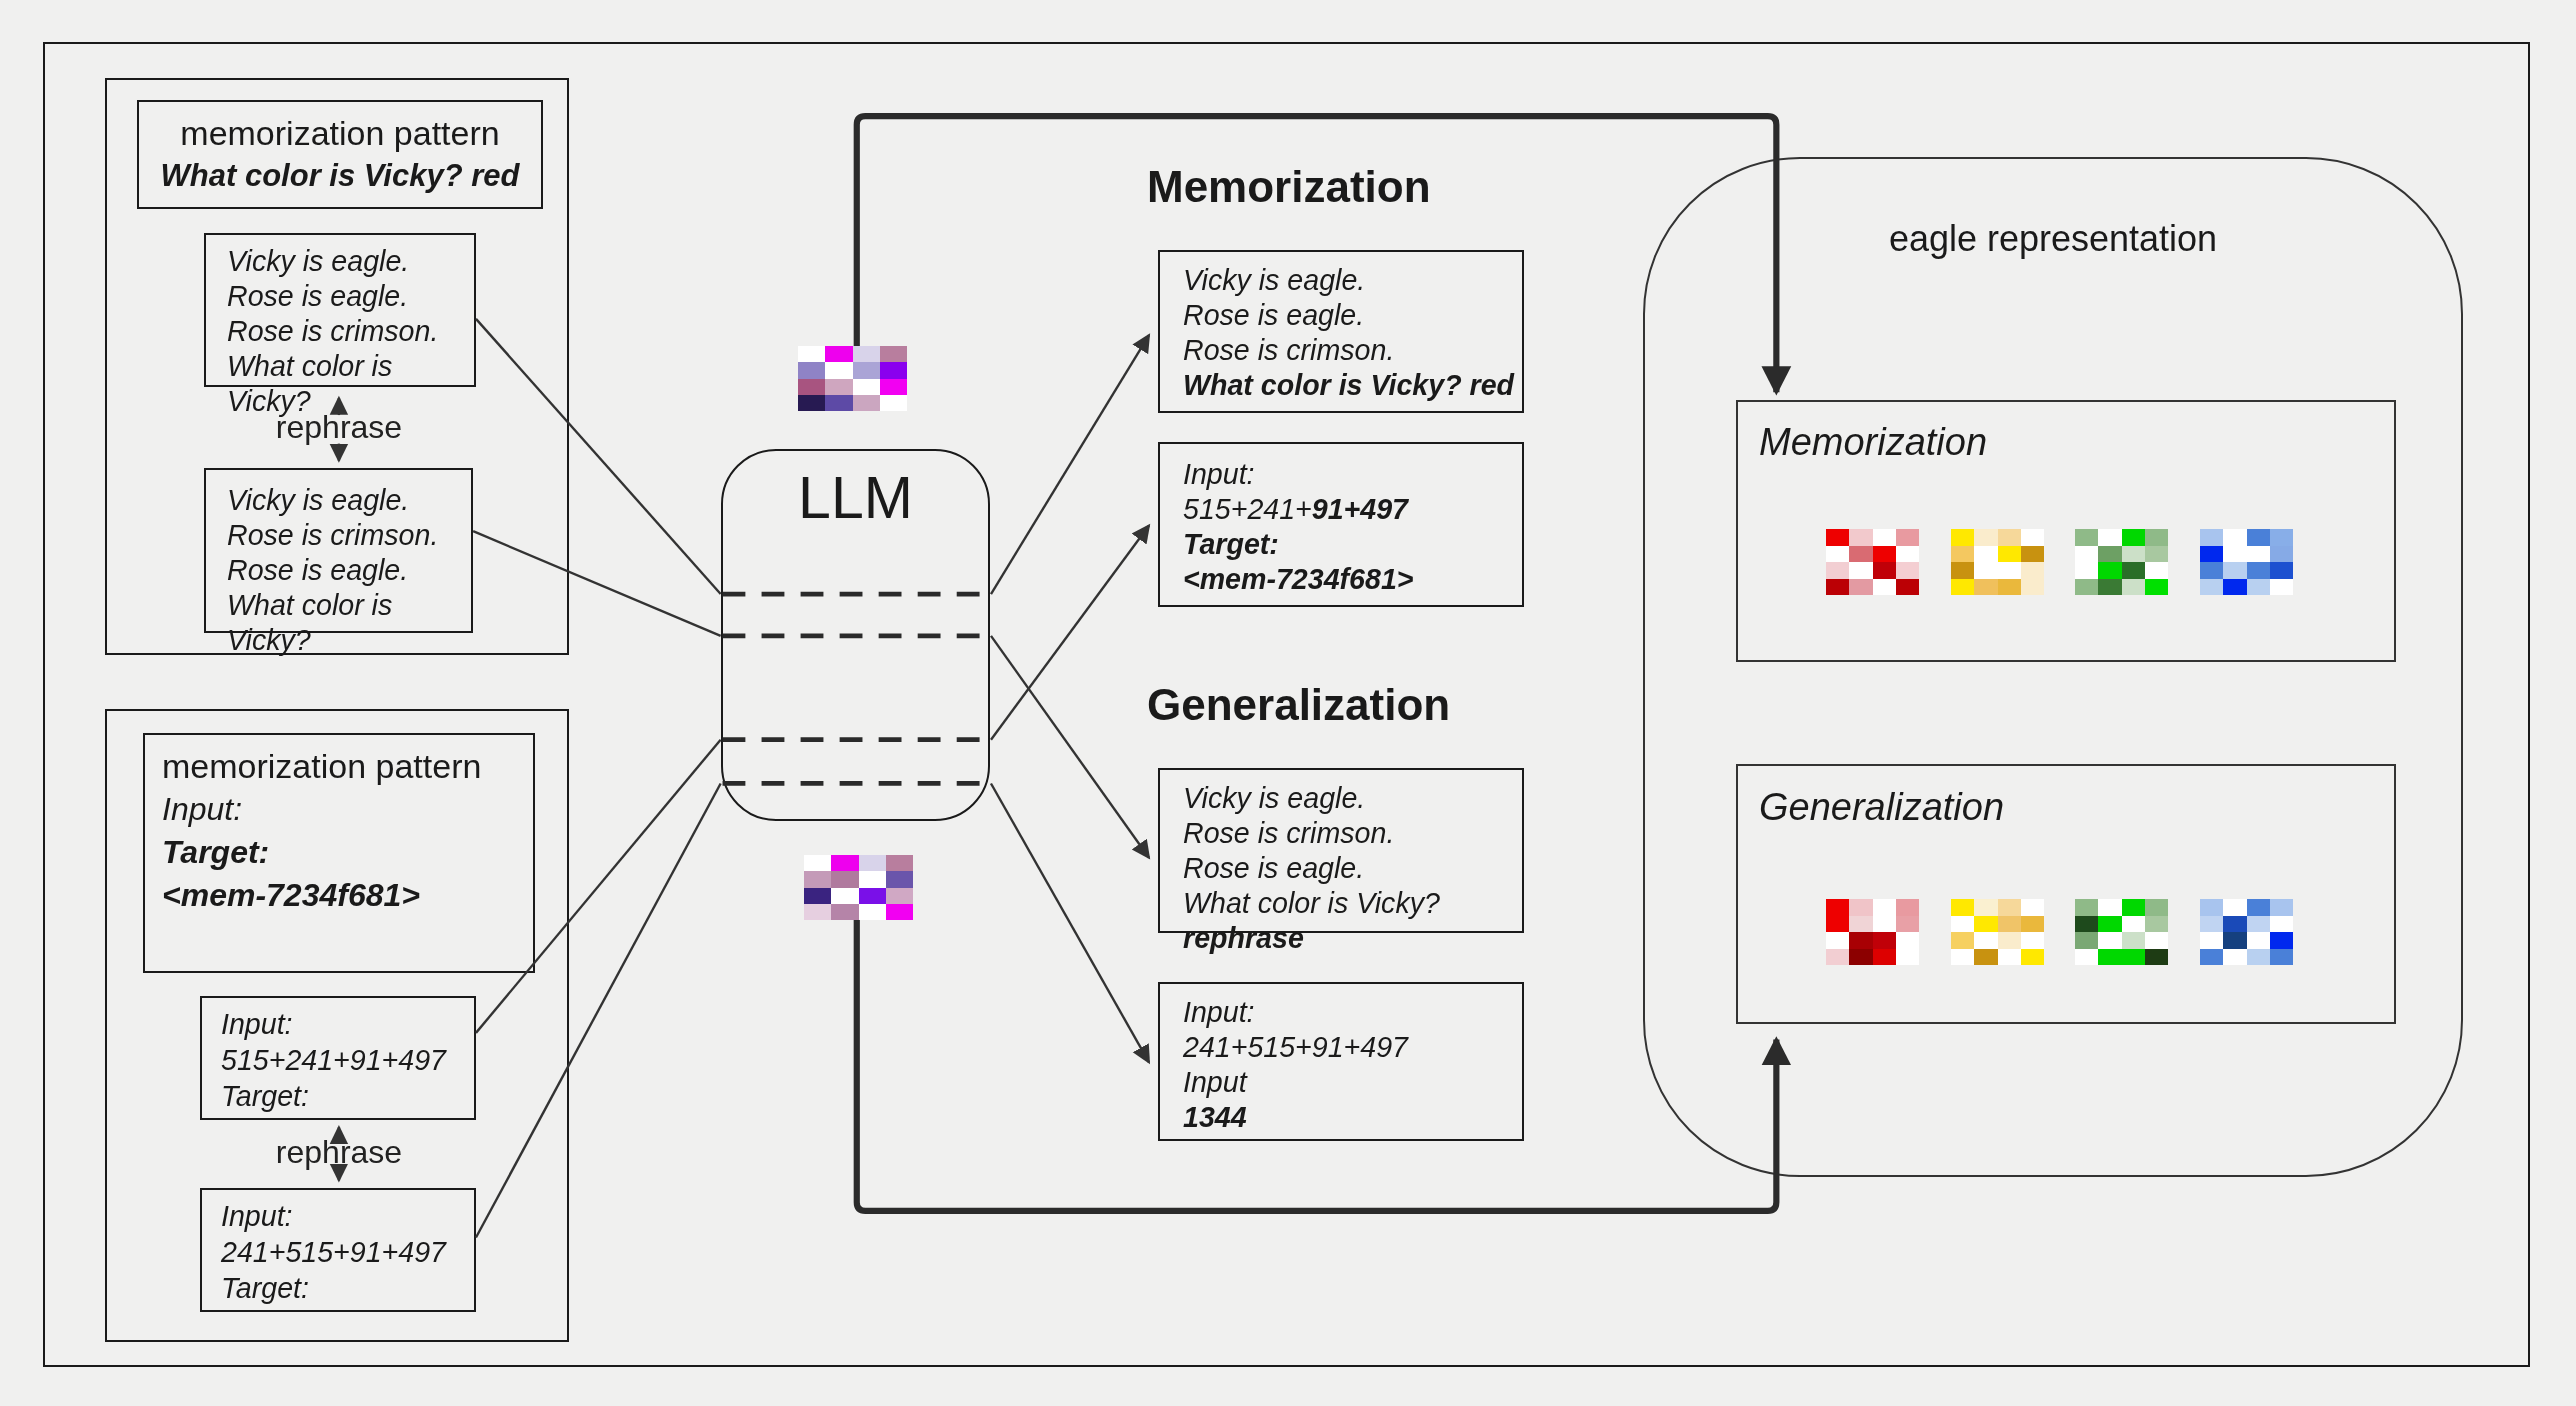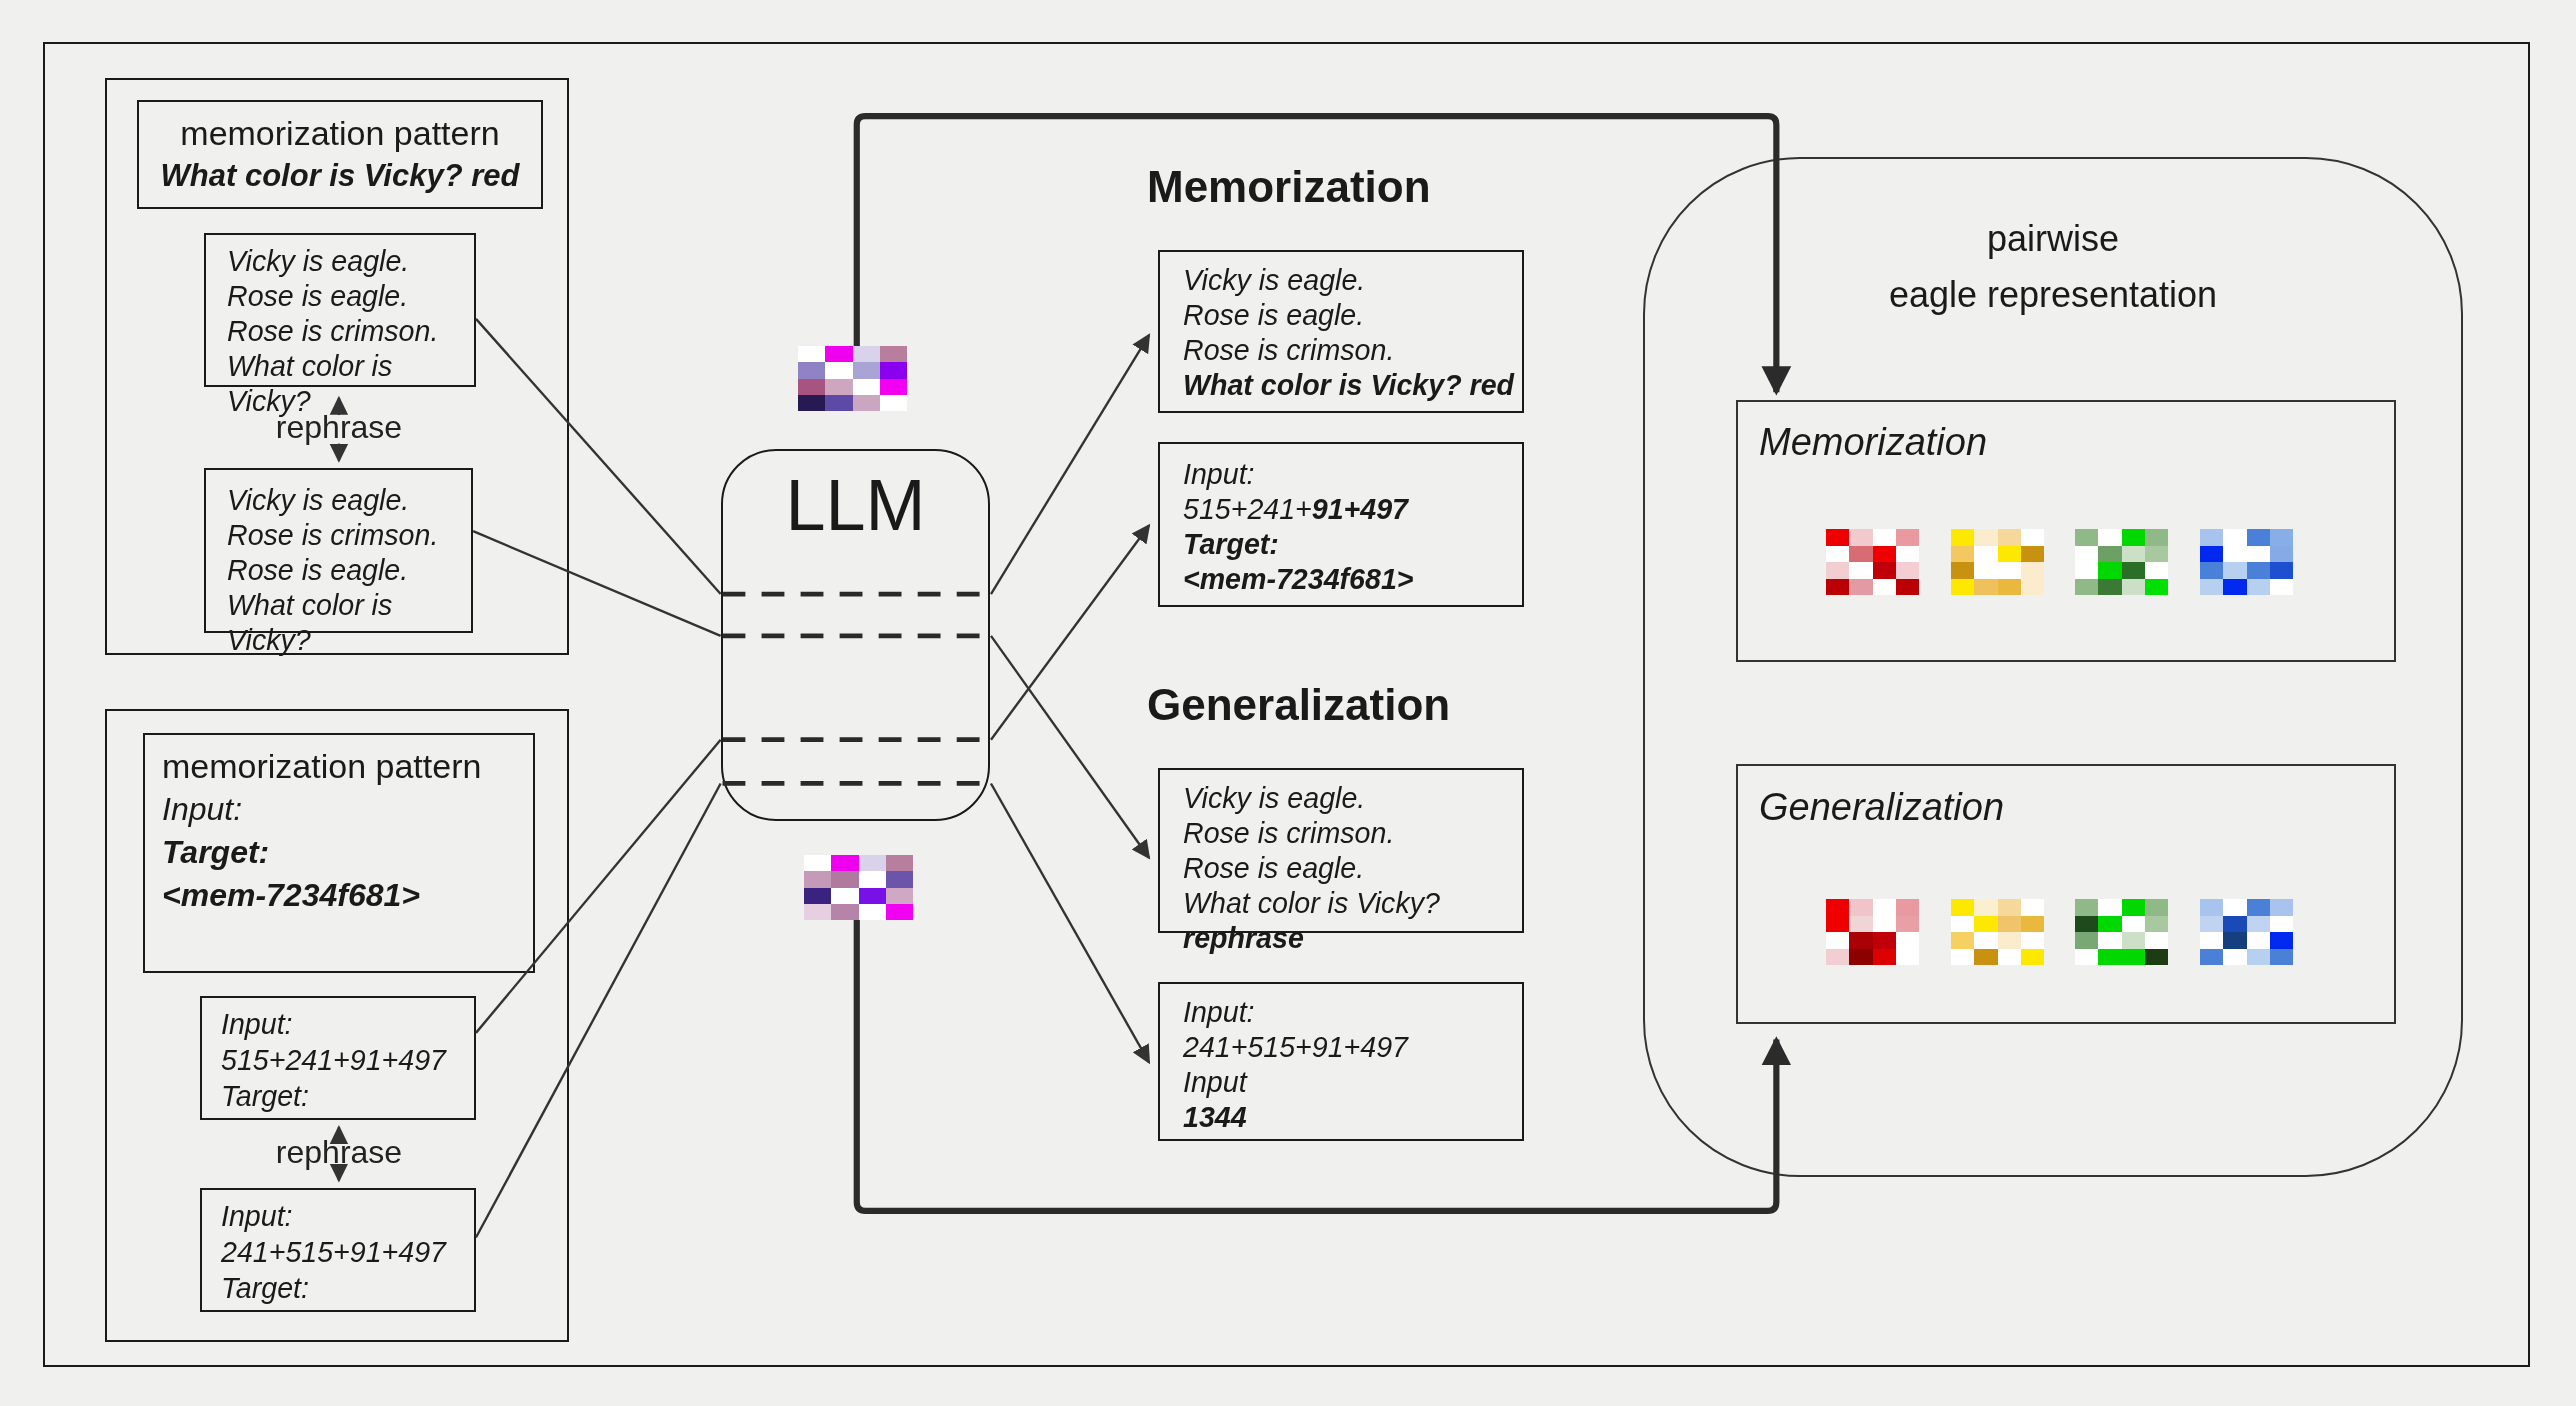--- a/index.html
+++ b/index.html
@@ -67,21 +67,21 @@
 
 <div class="abs center" style="left:244px;top:1134px;width:190px;font-size:32px;color:#222;z-index:2;">rephrase</div>
 
 <div class="abs bbox small-italic" style="left:200px;top:1188px;width:276px;height:124px;padding:7.6px 0 0 19px;line-height:36px;">
   <span class="line">Input:</span>
   <span class="line">241+515+91+497</span>
   <span class="line">Target:</span>
 </div>
 
 <div class="abs center" style="left:721px;top:449px;width:269px;height:372px;border:2.9px solid #1a1a1a;border-radius:55px;z-index:2;padding-top:13.3px;">
-  <span style="font-size:72px;">LLM</span>
+  <span style="font-size:59px;">LLM</span>
 </div>
 
 <div class="abs hm" style="left:798px;top:346px;width:109px;height:65px;">
     <div style="background: rgb(255, 255, 255);"></div>
     <div style="background: rgb(238, 0, 238);"></div>
     <div style="background: rgb(216, 211, 234);"></div>
     <div style="background: rgb(184, 126, 158);"></div>
     <div style="background: rgb(143, 131, 198);"></div>
     <div style="background: rgb(255, 255, 255);"></div>
     <div style="background: rgb(170, 164, 214);"></div>
@@ -146,21 +146,20 @@
 <div class="abs bbox small-italic" style="left:1158px;top:982px;width:366px;height:159px;padding:11.4px 0 0 23px;">
   <span class="line">Input:</span>
   <span class="line">241+515+91+497</span>
   <span class="line">Input</span>
   <span class="line bi">1344</span>
 </div>
 
 <div class="abs thinbox" style="left:1643px;top:157px;width:820px;height:1020px;border-radius:157px;"></div>
 
 <div class="abs center" style="left:1643px;top:211px;width:820px;font-size:36px;line-height:56px;z-index:2;">
-  <span class="line">pairwise</span>
   <span class="line">eagle representation</span>
 </div>
 
 <div class="abs thinbox" style="left:1736px;top:400px;width:660px;height:262px;"></div>
 <div class="abs repr-label" style="left:1759px;top:421px;z-index:2;">Memorization</div>
 <div class="abs hm" style="left:1826px;top:529px;width:93px;height:66px;">
     <div style="background: rgb(238, 0, 0);"></div>
     <div style="background: rgb(242, 201, 204);"></div>
     <div style="background: rgb(255, 255, 255);"></div>
     <div style="background: rgb(232, 154, 160);"></div>

